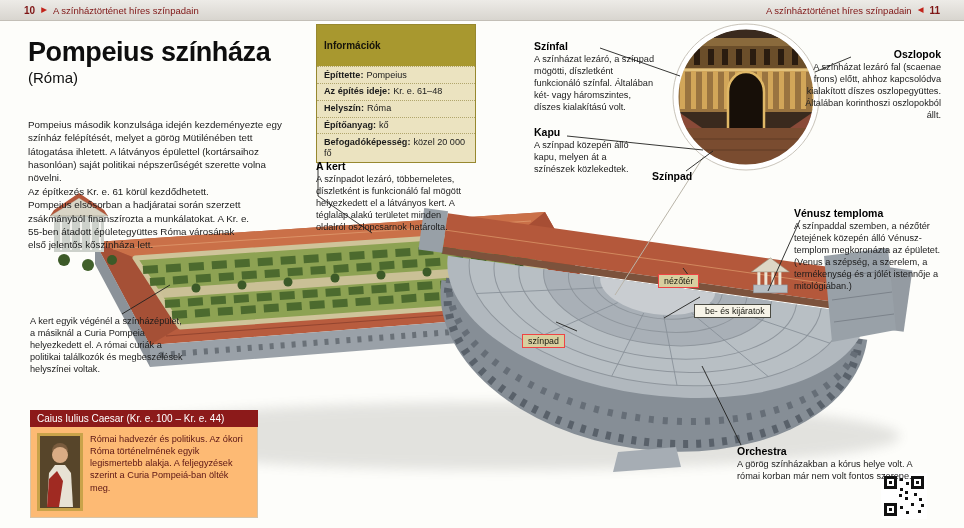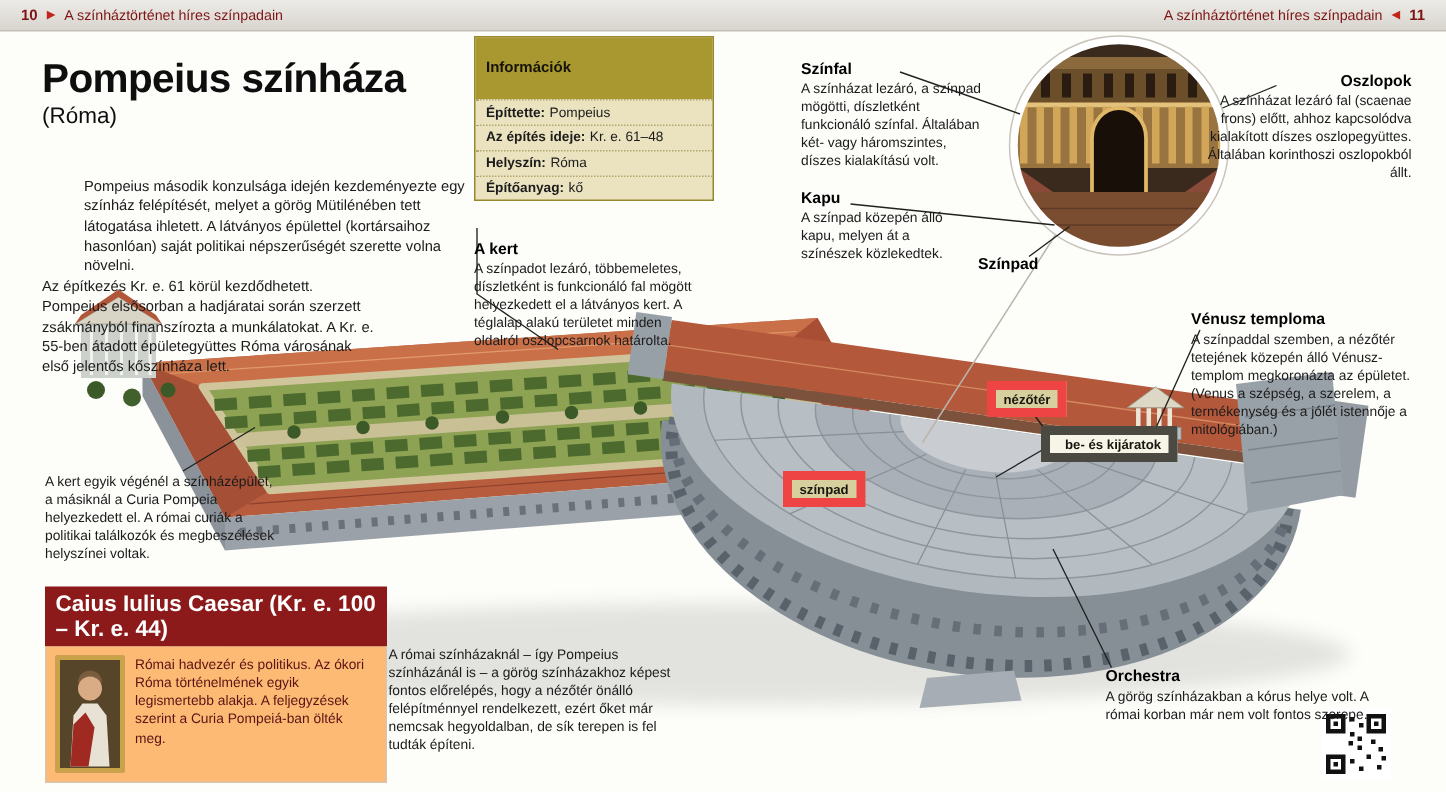--- a/index.html
+++ b/index.html
@@ -3,21 +3,21 @@
 <meta charset="utf-8">
 <style>
   * { margin:0; padding:0; box-sizing:border-box; }
   html,body { background:#ffffff; }
   body { font-family:"Liberation Sans", sans-serif; }
   .page { position:relative; width:964px; height:528px; background:#fdfdfa; overflow:hidden; }
 
   
   .topbar { position:absolute; left:0; top:0; width:964px; height:21px; z-index:5;
     background:linear-gradient(#edebe7,#d8d5cf); border-bottom:1px solid #c3bfb7;
-    display:flex; justify-content:space-between; align-items:center; padding:0 14px;
+    display:flex; justify-content:space-between; align-items:center; padding:0 24px;
     font-size:9.5px; color:#7e1414; }
   .hgroup { display:flex; align-items:center; }
   .topbar .num { font-weight:bold; font-size:10px; }
   .topbar .arrow { color:#c2231a; font-size:7.5px; margin:0 6px; line-height:1; }
 
   .abs { position:absolute; z-index:2; }
   .scene { position:absolute; left:0; top:0; z-index:1; }
 
   .main-title { font-size:27px; font-weight:bold; color:#0e0e0e; letter-spacing:-0.4px; line-height:1.05; }
   .sub-title  { font-size:15px; color:#0e0e0e; line-height:1.1; }
@@ -29,28 +29,28 @@
 
   
   .infobox { width:160px; border:1px solid #97882f; background:#ebe3c0; z-index:2; }
   .infobox-header { background:#a8982f; color:#15130a; font-weight:bold; font-size:10px; padding:15px 7px; }
   .infobox-row { padding:2.5px 7px 2px 7px; font-size:9.1px; color:#1b1b1b; border-top:1px dotted #b1a66c; line-height:1.25; }
   .infobox-row:first-of-type { border-top:none; }
   .infobox-row b { margin-right:3px;text-align:center; }
 
   
   .caesar { width:228px; z-index:2; }
-  .caesar-header { background:#8c1a1a; color:#ffffff; font-weight:bold; font-size:15px; padding:3px 7px; }
+  .caesar-header { background:#8c1a1a; color:#ffffff; font-weight:normal; font-size:10px; padding:3px 7px;margin-top:19px; }
   .caesar-body { background:#fdba74; border:1px solid #d9c4a6; border-top:none; padding:6px; display:flex; gap:7px; }
   .caesar-text { font-size:9.2px; line-height:1.32; color:#5a1414; }
   .portrait { flex:0 0 46px; }
 
   
-  .map-label { position:absolute; z-index:3; font-size:8.8px; font-weight:bold; color:#17170f;
-    padding:1px 5px; background:#d8cf9f; border:6px solid #ef4444; white-space:nowrap; }
+  .map-label { position:absolute; z-index:3; font-size:8.8px; font-weight:normal; color:#17170f;
+    padding:1px 5px; background:#d8cf9f; border:1px solid #ef4444; white-space:nowrap;margin-top:20px; }
   .map-label.light { background:#f7f4e8; border-color:#4a4a42; }
 
   .szinpad-title { font-weight:bold; font-size:10.5px; color:#000; }
 </style>
 </head>
 <body>
 
 <div class="page">
 
   <header class="topbar">
@@ -240,29 +240,30 @@
         <rect x="15" y="18" width="3" height="3"></rect>
           <rect x="21" y="15" width="3" height="3"></rect>
         <rect x="37" y="28" width="3" height="3"></rect>
       </g>
     </g>
   </svg>
 
   <div class="abs main-title" style="left:28px; top:38px;">Pompeius színháza</div>
   <div class="abs sub-title" style="left:28px; top:70px;">(Róma)</div>
 
-  <div class="abs body-text" style="left:28px; top:118px; width:256px;margin-left:28px;">Pompeius második konzulsága idején kezdeményezte egy színház felépítését, melyet a görög Mütilénében tett látogatása ihletett. A látványos épülettel (kortársaihoz hasonlóan) saját politikai népszerűségét szerette volna növelni.</div>
+  <div class="abs body-text" style="left:28px; top:118px; width:256px;">Pompeius második konzulsága idején kezdeményezte egy színház felépítését, melyet a görög Mütilénében tett látogatása ihletett. A látványos épülettel (kortársaihoz hasonlóan) saját politikai népszerűségét szerette volna növelni.</div>
   <div class="abs body-text" style="left:28px; top:185px; width:224px;">Az építkezés Kr. e. 61 körül kezdődhetett. Pompeius elsősorban a hadjáratai során szerzett zsákmányból finanszírozta a munkálatokat. A Kr. e. 55-ben átadott épületegyüttes Róma városának első jelentős kőszínháza lett.</div>
 
   <div class="abs infobox" style="left:316px; top:24px;">
     <div class="infobox-header">Információk</div>
     <div class="infobox-row"><b>Építtette:</b><span>Pompeius</span></div>
     <div class="infobox-row"><b>Az építés ideje:</b><span>Kr. e. 61–48</span></div>
     <div class="infobox-row"><b>Helyszín:</b><span>Róma</span></div>
     <div class="infobox-row"><b>Építőanyag:</b><span>kő</span></div>
+    <div class="infobox-row"><b>Befogadóképesség:</b><span>közel 20 000 fő</span></div>
   </div>
 
   <div class="abs" style="left:316px; top:119px; width:156px;margin-top:41px;">
     <div class="ann-title">A kert</div>
     <div class="small-ann">A színpadot lezáró, többemeletes, díszletként is funkcionáló fal mögött helyezkedett el a látványos kert. A téglalap alakú területet minden oldalról oszlopcsarnok határolta.</div>
   </div>
 
   <div class="abs" style="left:534px; top:40px; width:124px;">
     <div class="ann-title">Színfal</div>
     <div class="small-ann">A színházat lezáró, a színpad mögötti, díszletként funkcionáló színfal. Általában két- vagy háromszintes, díszes kialakítású volt.</div>
@@ -285,21 +286,20 @@
     <div class="small-ann">A színpaddal szemben, a nézőtér tetejének közepén álló Vénusz-templom megkoronázta az épületet. (Venus a szépség, a szerelem, a termékenység és a jólét istennője a mitológiában.)</div>
   </div>
 
   <div class="abs" style="left:737px; top:445px; width:180px;">
     <div class="ann-title">Orchestra</div>
     <div class="small-ann">A görög színházakban a kórus helye volt. A római korban már nem volt fontos szerepe.</div>
   </div>
 
   <div class="abs small-ann" style="left:30px; top:316px; width:154px;">A kert egyik végénél a színházépület, a másiknál a Curia Pompeia helyezkedett el. A római curiák a politikai találkozók és megbeszélések helyszínei voltak.</div>
 
-  <div class="abs small-ann" style="left:259px; top:431px; width:190px;">A római színházaknál – így Pompeius színházánál is – a görög színházakhoz képest fontos előrelépés, hogy a nézőtér önálló felépítménnyel rendelkezett, ezért őket már nemcsak hegyoldalban, de sík terepen is fel tudták építeni.</div>
 
   <div class="abs caesar" style="left:30px; top:391px;">
     <div class="caesar-header">Caius Iulius Caesar (Kr. e. 100 – Kr. e. 44)</div>
     <div class="caesar-body">
       <svg class="portrait" width="46" height="78" viewBox="0 0 46 78" aria-hidden="true">
         <rect x="0" y="0" width="46" height="78" fill="#57452a"></rect>
         <rect x="1.5" y="1.5" width="43" height="75" fill="none" stroke="#c9a34a" stroke-width="3"></rect>
         <path d="M15 18 A8 8 0 0 1 31 18 Z" fill="#7a5c3e"></path>
         <circle cx="23" cy="22" r="8" fill="#d9ac85"></circle>
         <polygon points="10,74 12,40 18,32 28,32 34,40 36,74" fill="#e8e2d4"></polygon>

